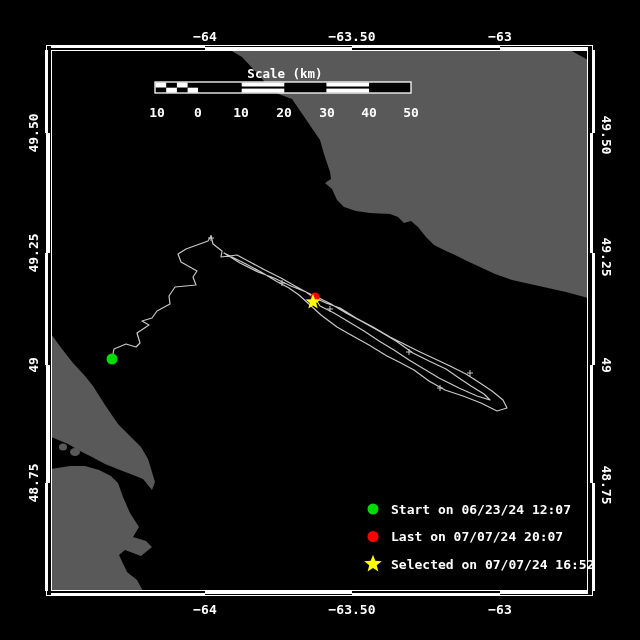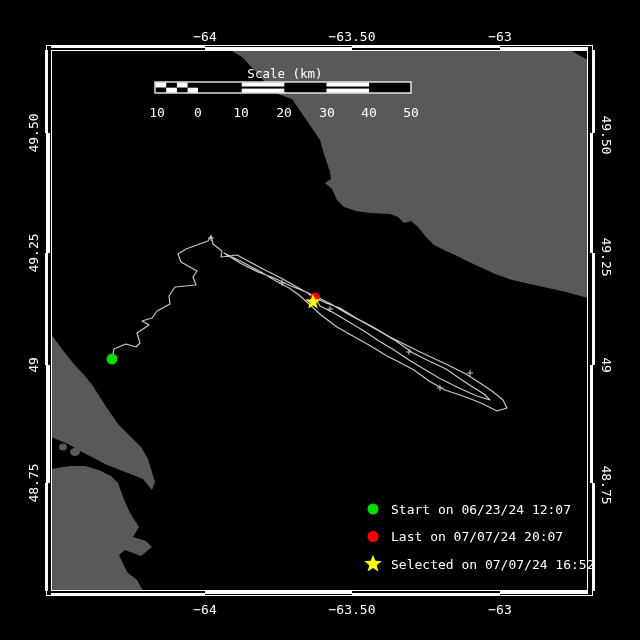--- a/index.html
+++ b/index.html
@@ -1,16 +1,16 @@
 <!DOCTYPE html>
 <html><head>
 <meta charset="utf-8">
 <style>
   html,body{margin:0;padding:0;background:#000;}
-  #stage{position:relative;width:640px;height:640px;background:#000;overflow:hidden;}
+  #stage{position:relative;width:640px;height:640px;background:#000;overflow:hidden;font-weight:bold;}
   svg text{font-family:"DejaVu Sans Mono",monospace;font-size:13px;fill:#ffffff;}
   svg text.small{font-size:12.5px;}
 </style>
 </head>
 <body>
 
 <div id="stage">
 <svg width="640" height="640" viewBox="0 0 640 640">
 
   <defs>

